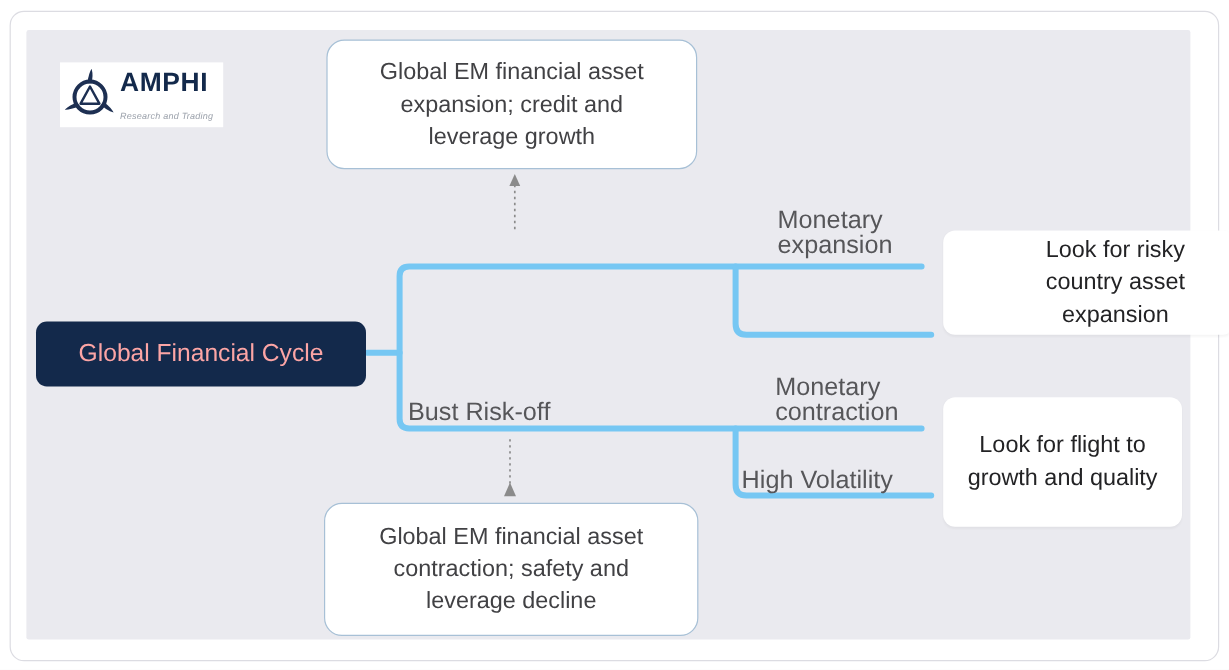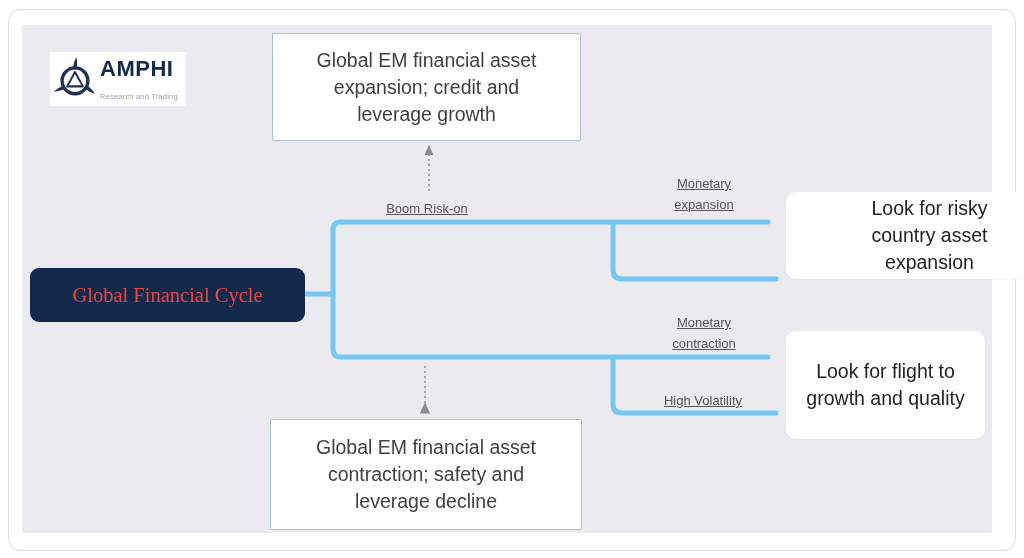--- a/index.html
+++ b/index.html
@@ -17,50 +17,50 @@
   }
   svg.connectors{position:absolute;left:0;top:0;pointer-events:none;}
   .bluepath{fill:none;stroke:var(--accent-blue,#76c7f3);stroke-width:5;stroke-linecap:round;stroke-linejoin:round;}
   .dashpath{fill:none;stroke:var(--arrow-gray,#8b8b8b);stroke-width:1.4;stroke-dasharray:2 3;}
   .arrowhead{fill:var(--arrow-gray,#8b8b8b);}
 
   .logo-box{position:absolute;left:50px;top:52px;width:136px;height:54px;background:#ffffff;display:flex;align-items:center;}
   .logo-emblem{width:42px;height:48px;margin-left:4px;flex:0 0 auto;}
   .logo-text{margin-left:4px;display:flex;flex-direction:column;justify-content:flex-end;}
   .logo-brand{font-weight:bold;font-size:22px;letter-spacing:0.5px;color:var(--navy,#13294b);line-height:22px;}
-  .logo-tagline{font-size:7.5px;color:#9aa0aa;margin-top:12px;letter-spacing:0.2px;}
+  .logo-tagline{font-size:7.5px;color:#9aa0aa;margin-top:12px;letter-spacing:0.2px;font-style:italic;}
 
   .outcome-box{
     position:absolute;background:#ffffff;border:1.5px solid var(--box-border,#a7c0d6);
-    border-radius:1px;display:flex;align-items:center;justify-content:center;
+    border-radius:15px;display:flex;align-items:center;justify-content:center;
     color:var(--text-dark,#414144);font-size:19.5px;line-height:27px;text-align:center;
   }
   .outcome-box span{display:block;width:250px;}
   #top-outcome{left:272px;top:33px;width:307px;height:106px;}
   #bottom-outcome{left:270px;top:419px;width:310px;height:109px;}
 
   .root-box{
     position:absolute;left:30px;top:268px;width:275px;height:54px;
     background:var(--navy,#13294b);border-radius:9px;
     display:flex;align-items:center;justify-content:center;
-    color:#ef4444;font-size:20.5px;font-family:Liberation Serif, serif;
+    color:#fca5a5;font-size:20.5px;
   }
 
   .action-box{
     position:absolute;left:786px;width:199px;background:#ffffff;border-radius:10px;
     display:flex;align-items:center;justify-content:center;
     color:#232325;font-size:19.5px;line-height:27px;text-align:center;
     box-shadow:0 1px 2px rgba(0,0,0,0.04);
   }
   .action-box span{display:block;width:160px;}
   #action-boom{top:192px;height:87px;padding-left:44px;}
   #action-bust{top:331px;height:108px;}
 
   .branch-label{
-    position:absolute;color:var(--label-gray,#565659);font-size:13px;line-height:21px;text-align:center;text-decoration:underline;
+    position:absolute;color:var(--label-gray,#565659);font-size:21px;line-height:21px;
   }
   #label-boom{left:342px;top:198px;width:170px;}
   #label-bust{left:340px;top:333px;width:170px;}
   #label-mon-exp{left:648px;top:173px;width:112px;}
   #label-low-vol{left:618px;top:256px;width:170px;}
   #label-mon-con{left:646px;top:312px;width:116px;}
   #label-high-vol{left:618px;top:390px;width:170px;}
 </style>
 </head>
 <body>
@@ -111,22 +111,22 @@
     <span>Global EM financial asset expansion; credit and leverage growth</span>
   </div>
   <div class="outcome-box" id="bottom-outcome">
     <span>Global EM financial asset contraction; safety and leverage decline</span>
   </div>
 
   <div class="root-box">
     <span>Global Financial Cycle</span>
   </div>
 
-  <div class="branch-label" id="label-boom">Boom Risk-on</div>
   <div class="branch-label" id="label-mon-exp">Monetary expansion</div>
+  <div class="branch-label" id="label-bust">Bust Risk-off</div>
   <div class="branch-label" id="label-high-vol">High Volatility</div>
   <div class="branch-label" id="label-mon-con">Monetary contraction</div>
 
   <div class="action-box" id="action-boom">
     <span>Look for risky country asset expansion</span>
   </div>
   <div class="action-box" id="action-bust">
     <span>Look for flight to growth and quality</span>
   </div>
 

